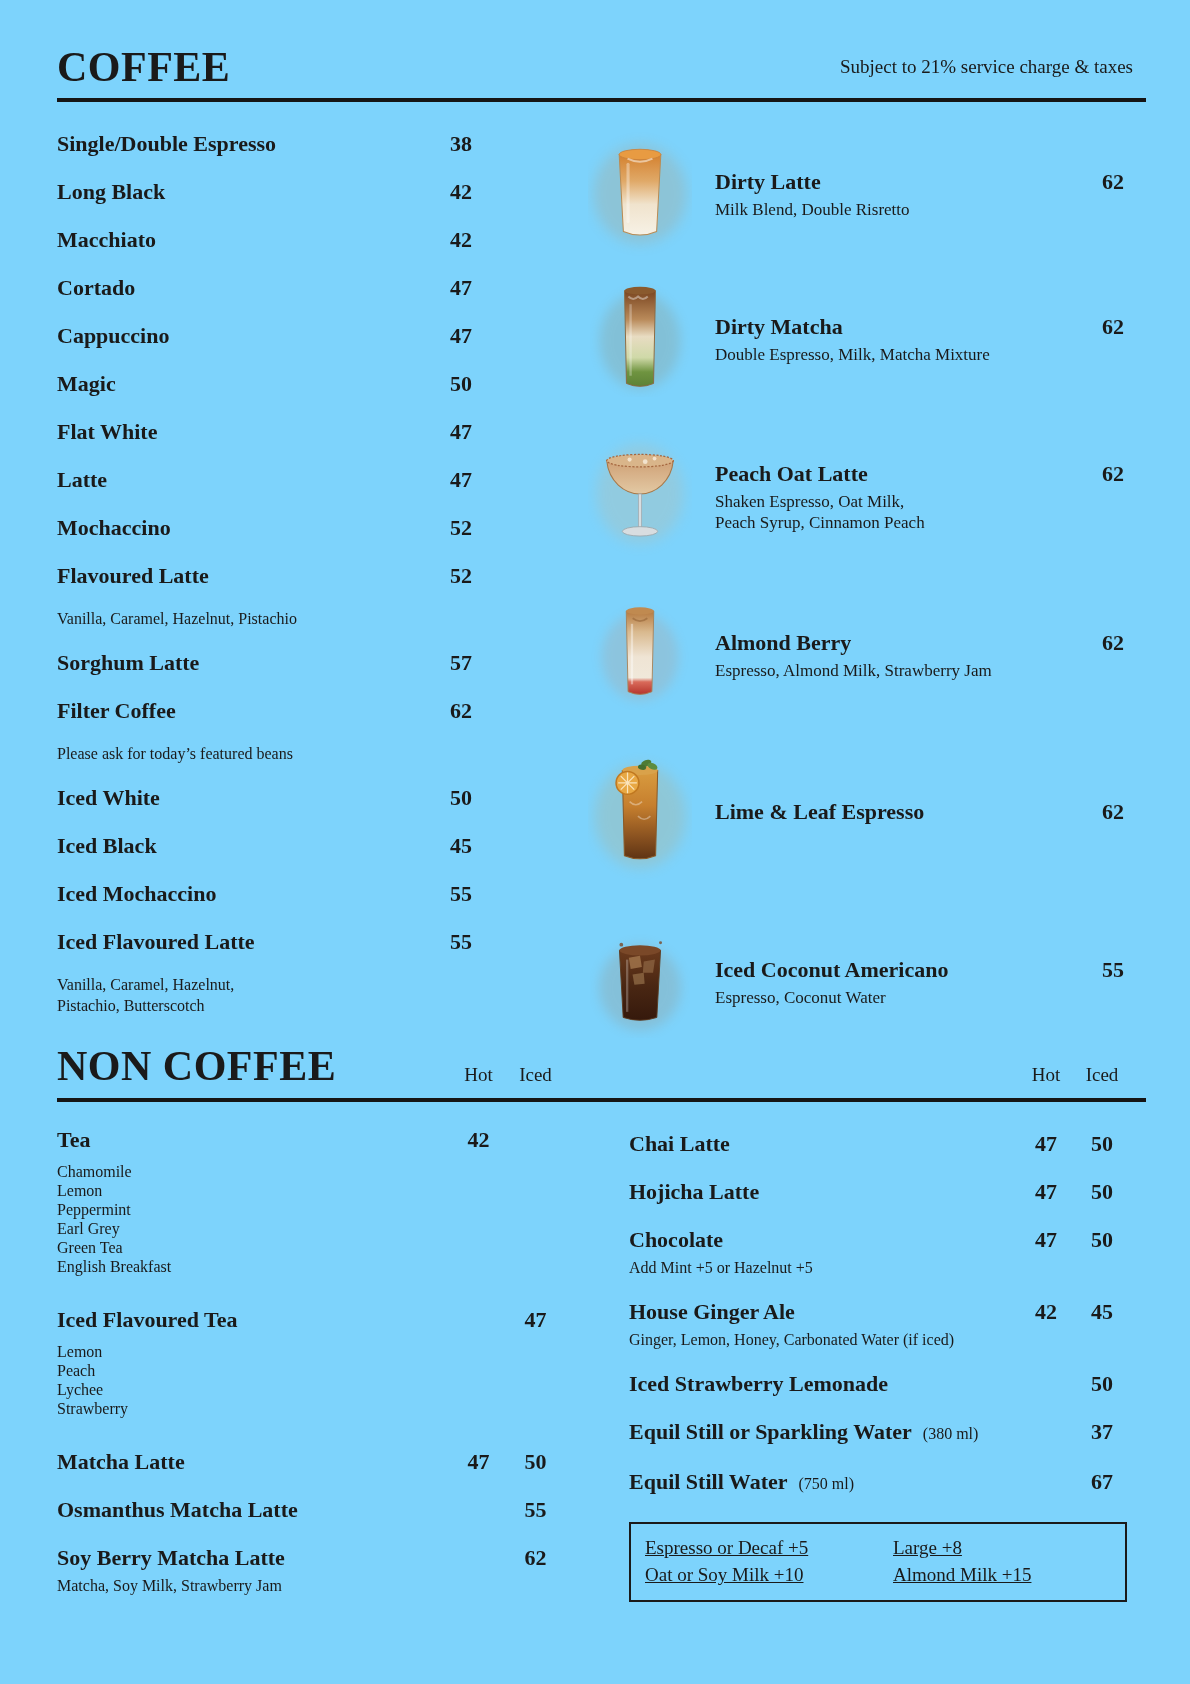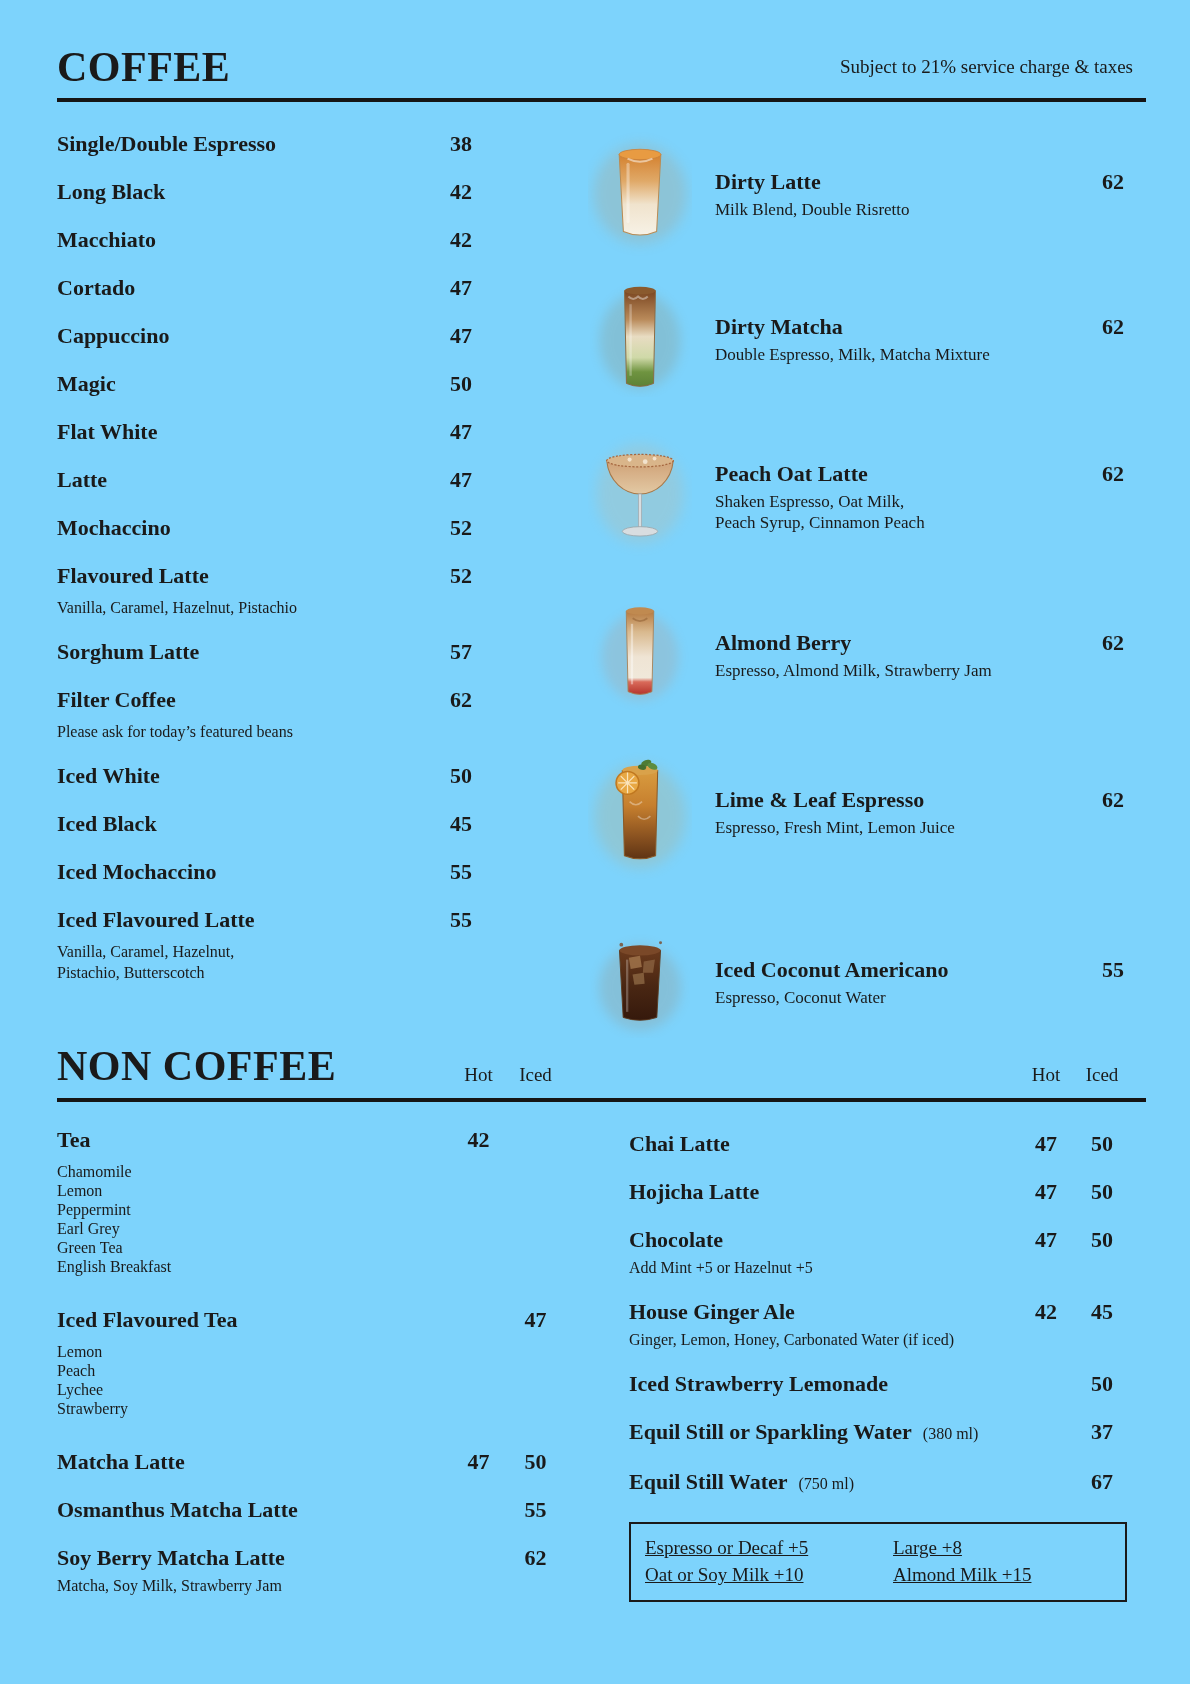--- a/index.html
+++ b/index.html
@@ -14,21 +14,21 @@
 
   .coffee-title { position:absolute; left:57px; top:46px; font-size:42px; line-height:42px; font-weight:700; letter-spacing:.5px; }
   .service-note { position:absolute; right:57px; top:56px; font-size:19px; line-height:22px; }
 
   
   .coffee-left { position:absolute; left:57px; top:130px; width:415px; }
   .item { margin-bottom:20px; }
   .item-row { display:flex; align-items:flex-start;gap:28px; }
   .item-name { flex:1; font-size:22px; font-weight:700; line-height:28px; }
   .item-price { font-size:22px; font-weight:700; line-height:28px; text-align:right; }
-  .item-note { font-size:16px; line-height:20px; margin-top:8px; }
+  .item-note { font-size:16px; line-height:20px; margin-top:19px; }
 
   
   .featured { position:absolute; left:565px; width:559px; display:flex; align-items:center; }
   .fe-img { width:150px; flex:none; display:flex; justify-content:center; align-items:center; }
   .fe-text { flex:1; }
   .fe-row { display:flex; align-items:baseline; }
   .fe-title { flex:1; font-size:22px; font-weight:700; line-height:28px; }
   .fe-price { font-size:22px; font-weight:700; line-height:28px; }
   .fe-desc { font-size:17px; line-height:21px; margin-top:3px; }
 
@@ -320,21 +320,20 @@
         <ellipse cx="62" cy="16" rx="5" ry="3" fill="#5d8c3e" transform="rotate(25 62 16)"></ellipse>
         <ellipse cx="52" cy="17" rx="4" ry="2.5" fill="#466f2e" transform="rotate(10 52 17)"></ellipse>
         <path d="M40 50 q6 6 12 0 M48 64 q6 6 12 0" stroke="#ffffff" stroke-width="1.5" fill="none" opacity="0.35"></path>
       </svg>
     </div>
     <div class="fe-text">
       <div class="fe-row">
           <span class="fe-title">Lime &amp; Leaf Espresso</span>
           <span class="fe-price">62</span>
         </div>
-      <div class="fe-desc">Espresso, Fresh Mint, Lemon Juice</div>
     </div>
   </div>
 
   <div class="featured" style="top:924px;height:116px">
     <div class="fe-img">
       <svg width="100" height="112" viewBox="0 0 100 120">
         <defs>
           <filter id="bl6" x="-40%" y="-40%" width="180%" height="180%">
               <feGaussianBlur stdDeviation="6"></feGaussianBlur>
             </filter>

